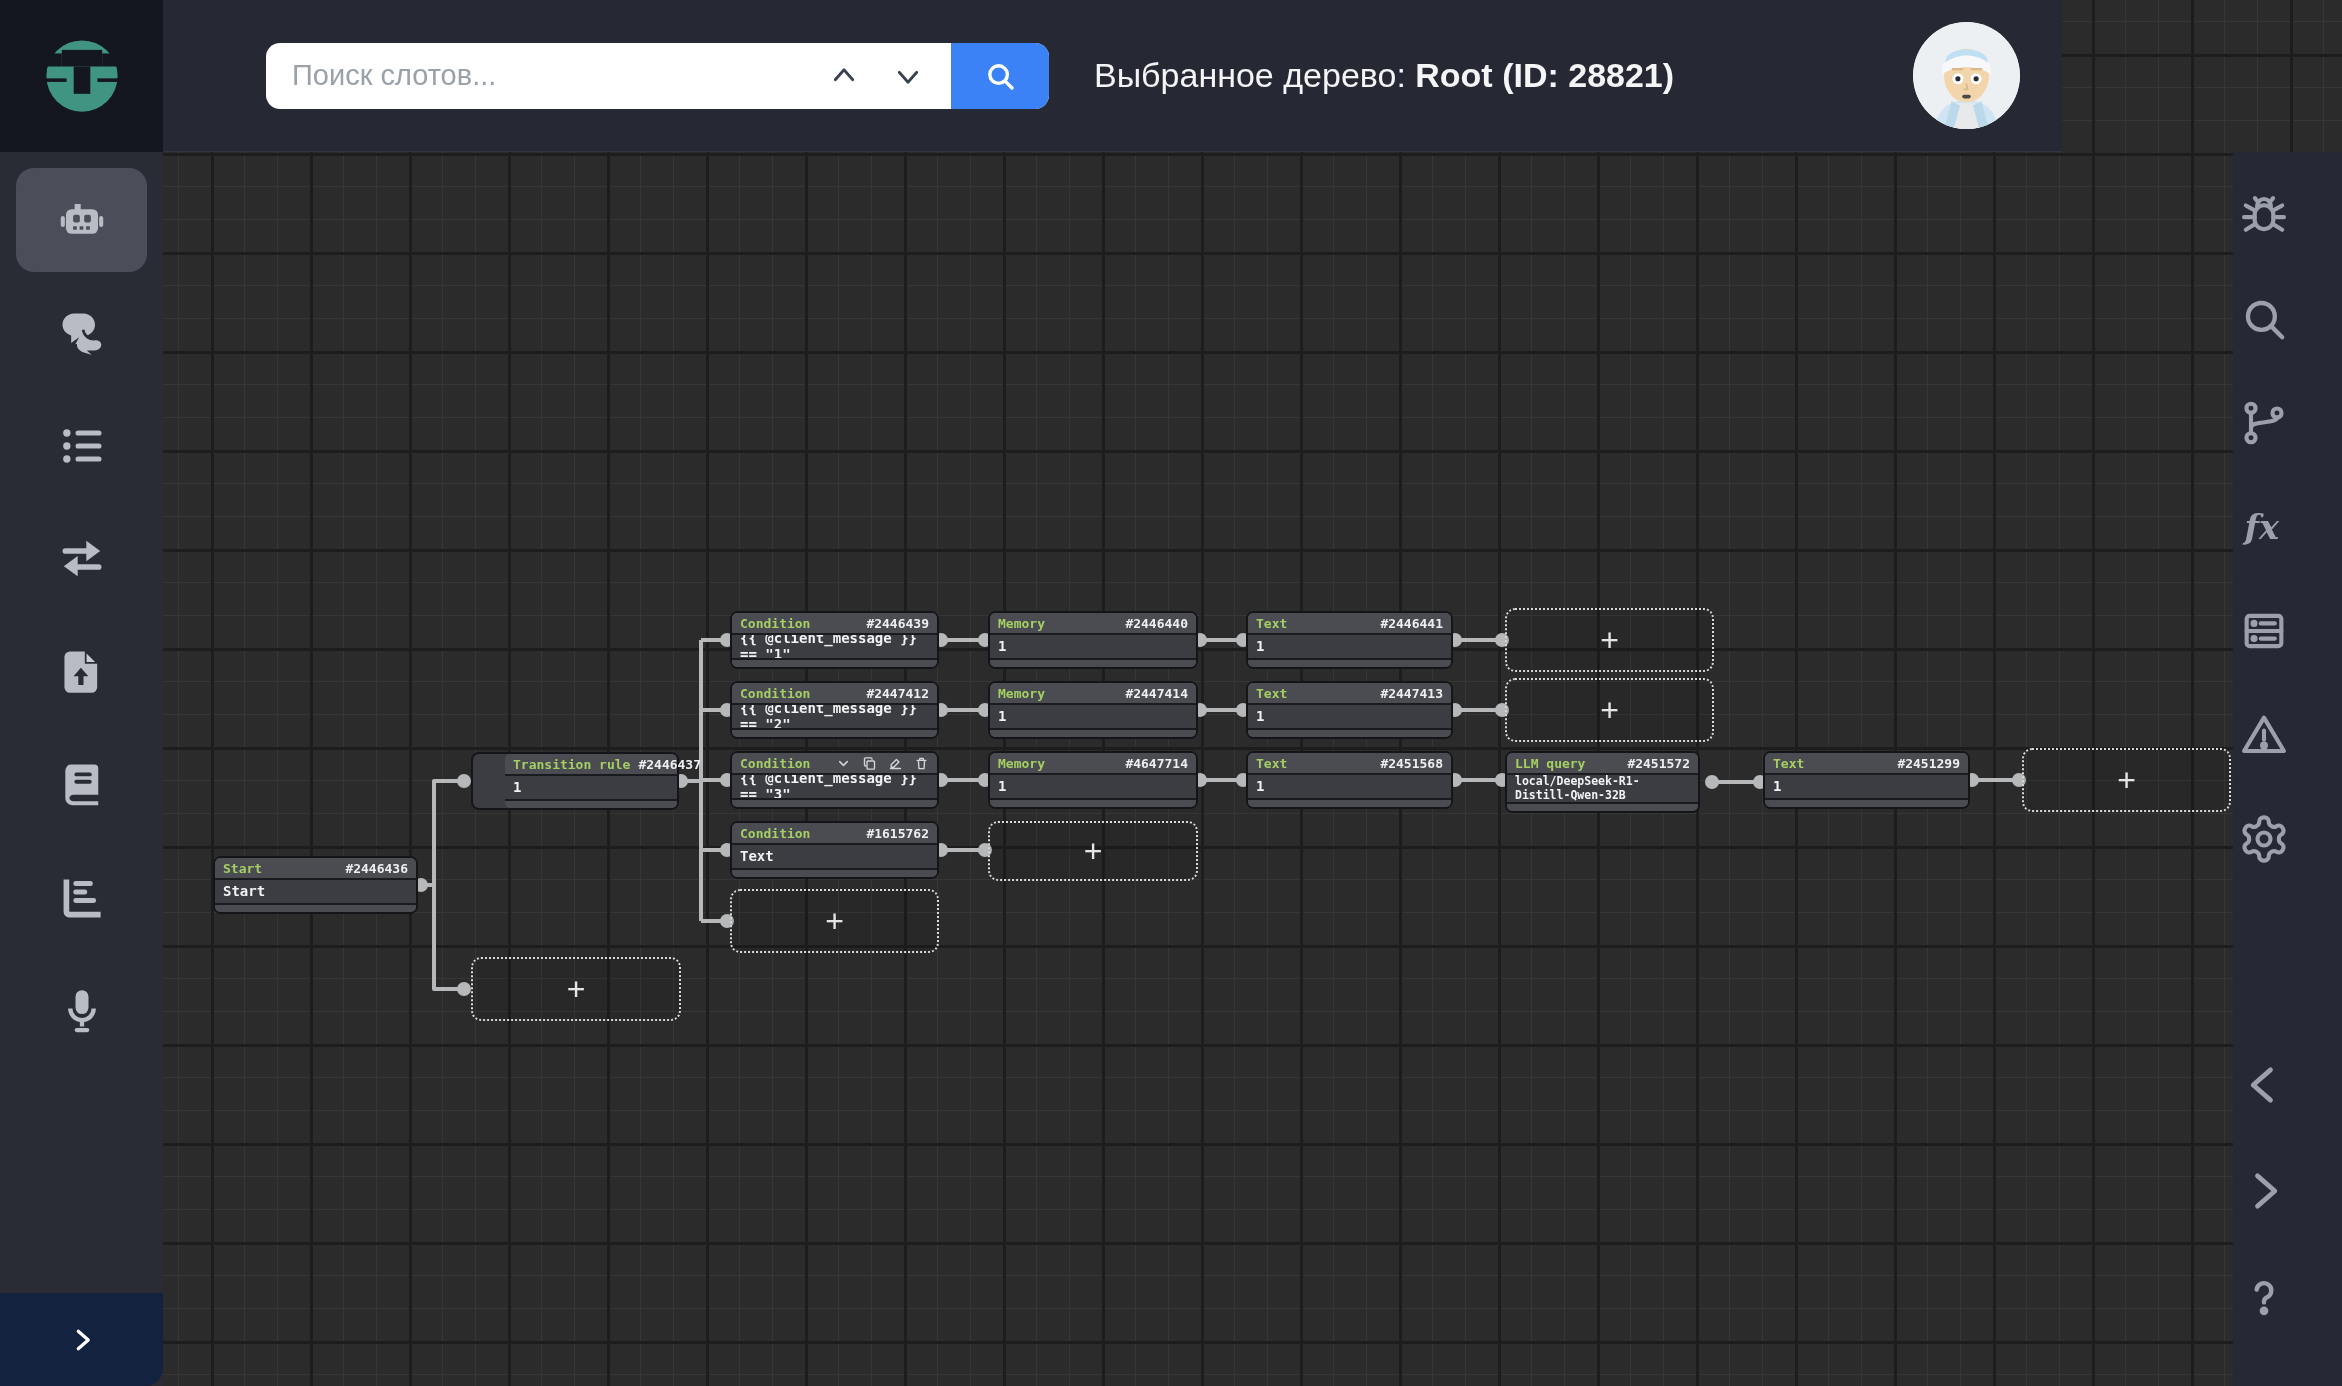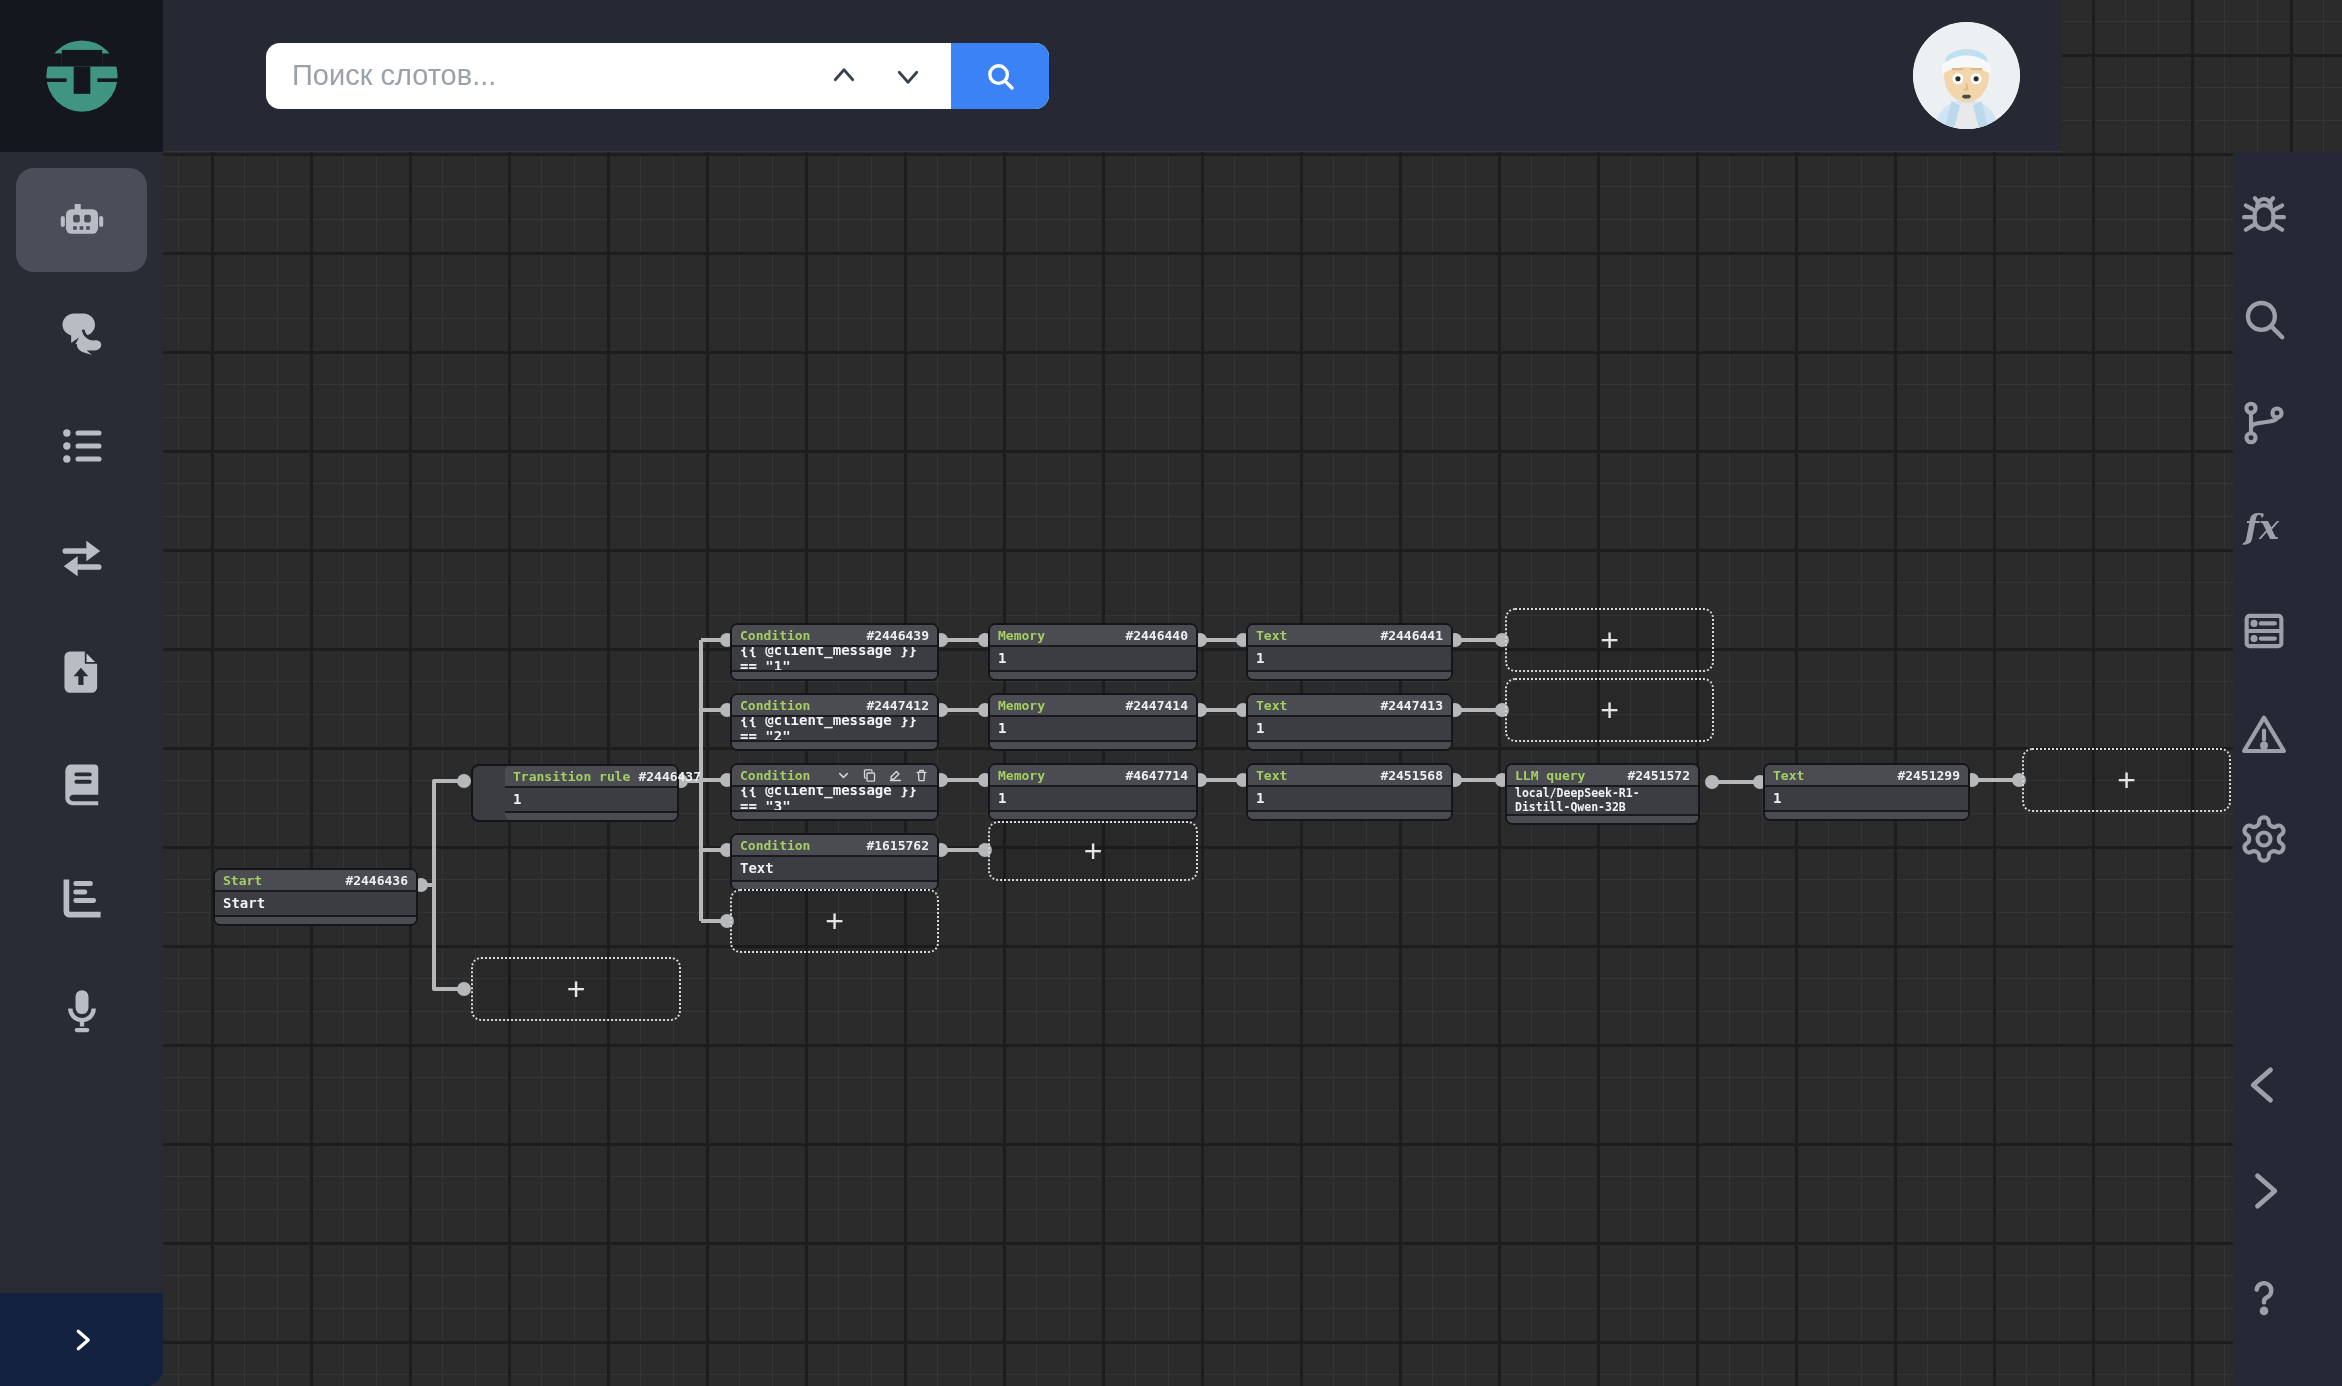--- a/index.html
+++ b/index.html
@@ -16,21 +16,21 @@
       linear-gradient(90deg,#363636 1px, transparent 1px);
     background-size:99px 99px, 99px 99px, 33px 33px, 33px 33px;
     background-position:13px 54px,13px 54px,13px 54px,13px 54px; }
 
   #graph { position:absolute; inset:0; z-index:1; }
   #edges-layer { position:absolute; left:0; top:0; width:2342px; height:1386px; pointer-events:none; }
 
   
   .node { position:absolute; display:flex; flex-direction:column;
           background:#3b3d42; border:2px solid #141519; border-radius:8px;
-          font-family:"DejaVu Sans Mono", monospace;margin-top:12px; }
+          font-family:"DejaVu Sans Mono", monospace; }
   .node-header { height:22px; flex:0 0 22px; background:#4a4c52; display:flex; align-items:center;
                  gap:8px; padding:0 8px; border-bottom:2px solid #1a1b1f; border-radius:5px 5px 0 0; }
   .node-title { color:#a5cf63; font-weight:700; font-size:13px; white-space:nowrap; }
   .node-id { margin-left:auto; color:#edeff1; font-weight:700; font-size:13px; }
   .node-toolbar { margin-left:auto; display:flex; align-items:center; gap:11px; }
   .node-toolbar .tb-icon { width:15px; height:15px; display:flex; color:#d3d5d9; cursor:pointer; }
   .node-toolbar svg { width:15px; height:15px; }
   .node-body { flex:1; display:flex; align-items:center; padding:1px 8px 2px;
                color:#f1f2f3; font-weight:700; font-size:14px; line-height:1.15; overflow:hidden; }
   .node-body.small { font-size:11.5px; line-height:1.25; overflow-wrap:anywhere; }
@@ -337,20 +337,21 @@
         </div>
       </div>
       <button class="search-btn">
         <svg width="34" height="34" viewBox="0 0 24 24" fill="none" stroke="#ffffff" stroke-width="2.4" stroke-linecap="round">
           <circle cx="11" cy="11" r="6.2"></circle>
             <path d="M15.6 15.6L20.5 20.5"></path>
           </svg>
       </button>
     </div>
 
+    <div class="tree-title"><span>Выбранное дерево: </span><span class="bold">Root (ID: 28821)</span></div>
 
     <div class="avatar">
       <svg width="107" height="107" viewBox="0 0 100 100">
         <circle cx="50" cy="50" r="50" fill="#edf0f3"></circle>
         <path d="M20 104 C21 82 34 73 50 73 C66 73 79 82 80 104 Z" fill="#cfe5f3"></path>
         <path d="M38 76 h24 v28 h-24 Z" fill="#e7e9ea"></path>
         <path d="M36 74 l8 4 -6 22 -8 -3 Z" fill="#bcd9ec"></path>
         <path d="M64 74 l-8 4 6 22 8 -3 Z" fill="#bcd9ec"></path>
         <ellipse cx="50" cy="50" rx="21" ry="25" fill="#f3d5ab"></ellipse>
         <path d="M27 45 C27 24 73 24 73 45 L73 49 C60 40 40 40 27 49 Z" fill="#f6f8f9"></path>

